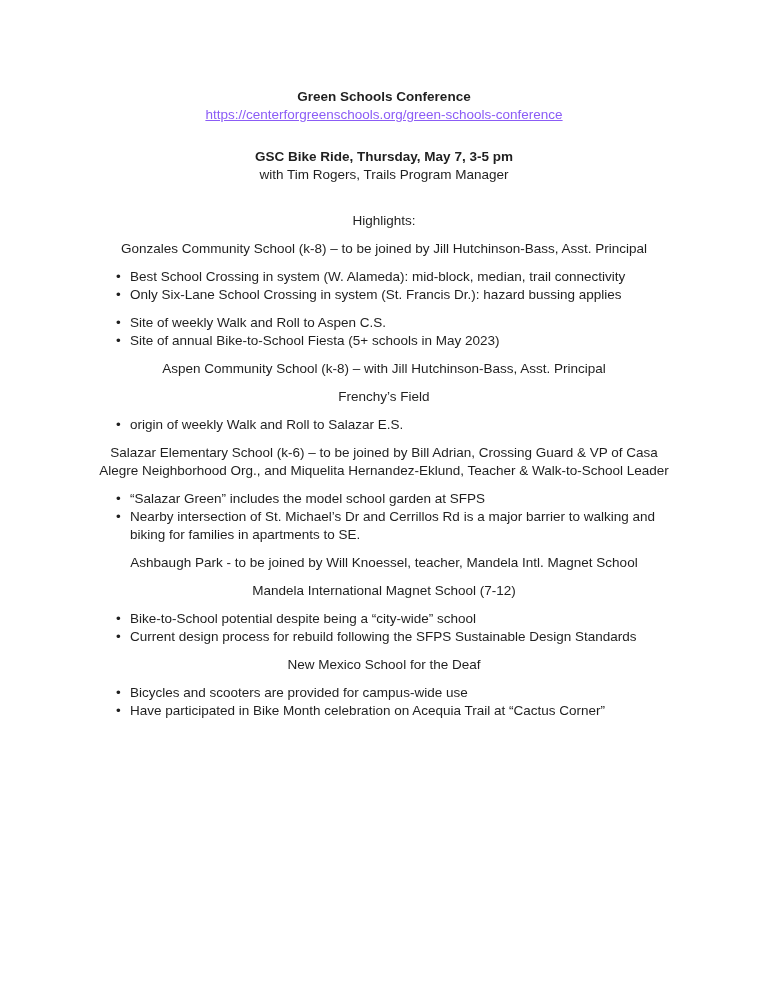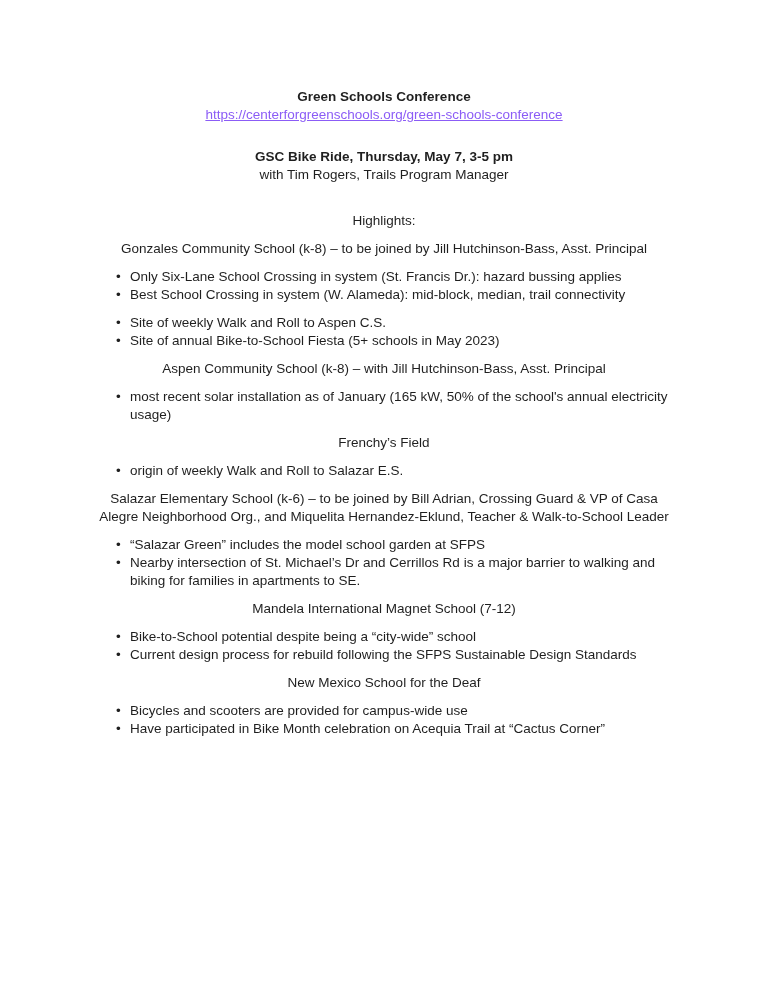--- a/index.html
+++ b/index.html
@@ -65,51 +65,51 @@
     <div class="event-line1">GSC Bike Ride, Thursday, May 7, 3-5 pm</div>
     <div>with Tim Rogers, Trails Program Manager</div>
   </div>
 
   <p class="highlights">Highlights:</p>
 
   <p class="section-heading">
     <b>Gonzales Community School</b><span> (k-8) – to be joined by Jill Hutchinson-Bass, Asst. Principal</span>
   </p>
   <ul class="bullets">
+    <li>Best School Crossing in system (W. Alameda): mid-block, median, trail connectivity</li>
     <li>Only Six-Lane School Crossing in system (St. Francis Dr.): hazard bussing applies</li>
-    <li>Best School Crossing in system (W. Alameda): mid-block, median, trail connectivity</li>
   </ul>
 
   <ul class="bullets">
     <li>Site of weekly Walk and Roll to Aspen C.S.</li>
     <li>Site of annual Bike-to-School Fiesta (5+ schools in May 2023)</li>
   </ul>
 
   <p class="section-heading">
     <b>Aspen Community School</b><span> (k-8) – with Jill Hutchinson-Bass, Asst. Principal</span>
   </p>
-  <ul class="bullets">
-    <li>most recent solar installation as of January (165 kW, 50% of the school's annual electricity usage)</li>
-  </ul>
 
   <p class="section-heading">
     <b>Frenchy’s Field</b><span></span>
   </p>
   <ul class="bullets">
     <li>origin of weekly Walk and Roll to Salazar E.S.</li>
   </ul>
 
   <p class="section-heading">
     <b>Salazar Elementary School (k-6)</b><span> – to be joined by Bill Adrian, Crossing Guard &amp; VP of Casa Alegre Neighborhood Org., and Miquelita Hernandez-Eklund, Teacher &amp; Walk-to-School Leader</span>
   </p>
   <ul class="bullets">
     <li>“Salazar Green” includes the model school garden at SFPS</li>
     <li>Nearby intersection of St. Michael’s Dr and Cerrillos Rd is a major barrier to walking and biking for families in apartments to SE.</li>
   </ul>
 
+  <p class="section-heading">
+    <b>Ashbaugh Park -</b><span> to be joined by Will Knoessel, teacher, Mandela Intl. Magnet School</span>
+  </p>
 
   <p class="section-heading">
     <b>Mandela International Magnet School</b><span> (7-12)</span>
   </p>
   <ul class="bullets">
     <li>Bike-to-School potential despite being a “city-wide” school</li>
     <li>Current design process for rebuild following the SFPS Sustainable Design Standards</li>
   </ul>
 
   <p class="section-heading">

